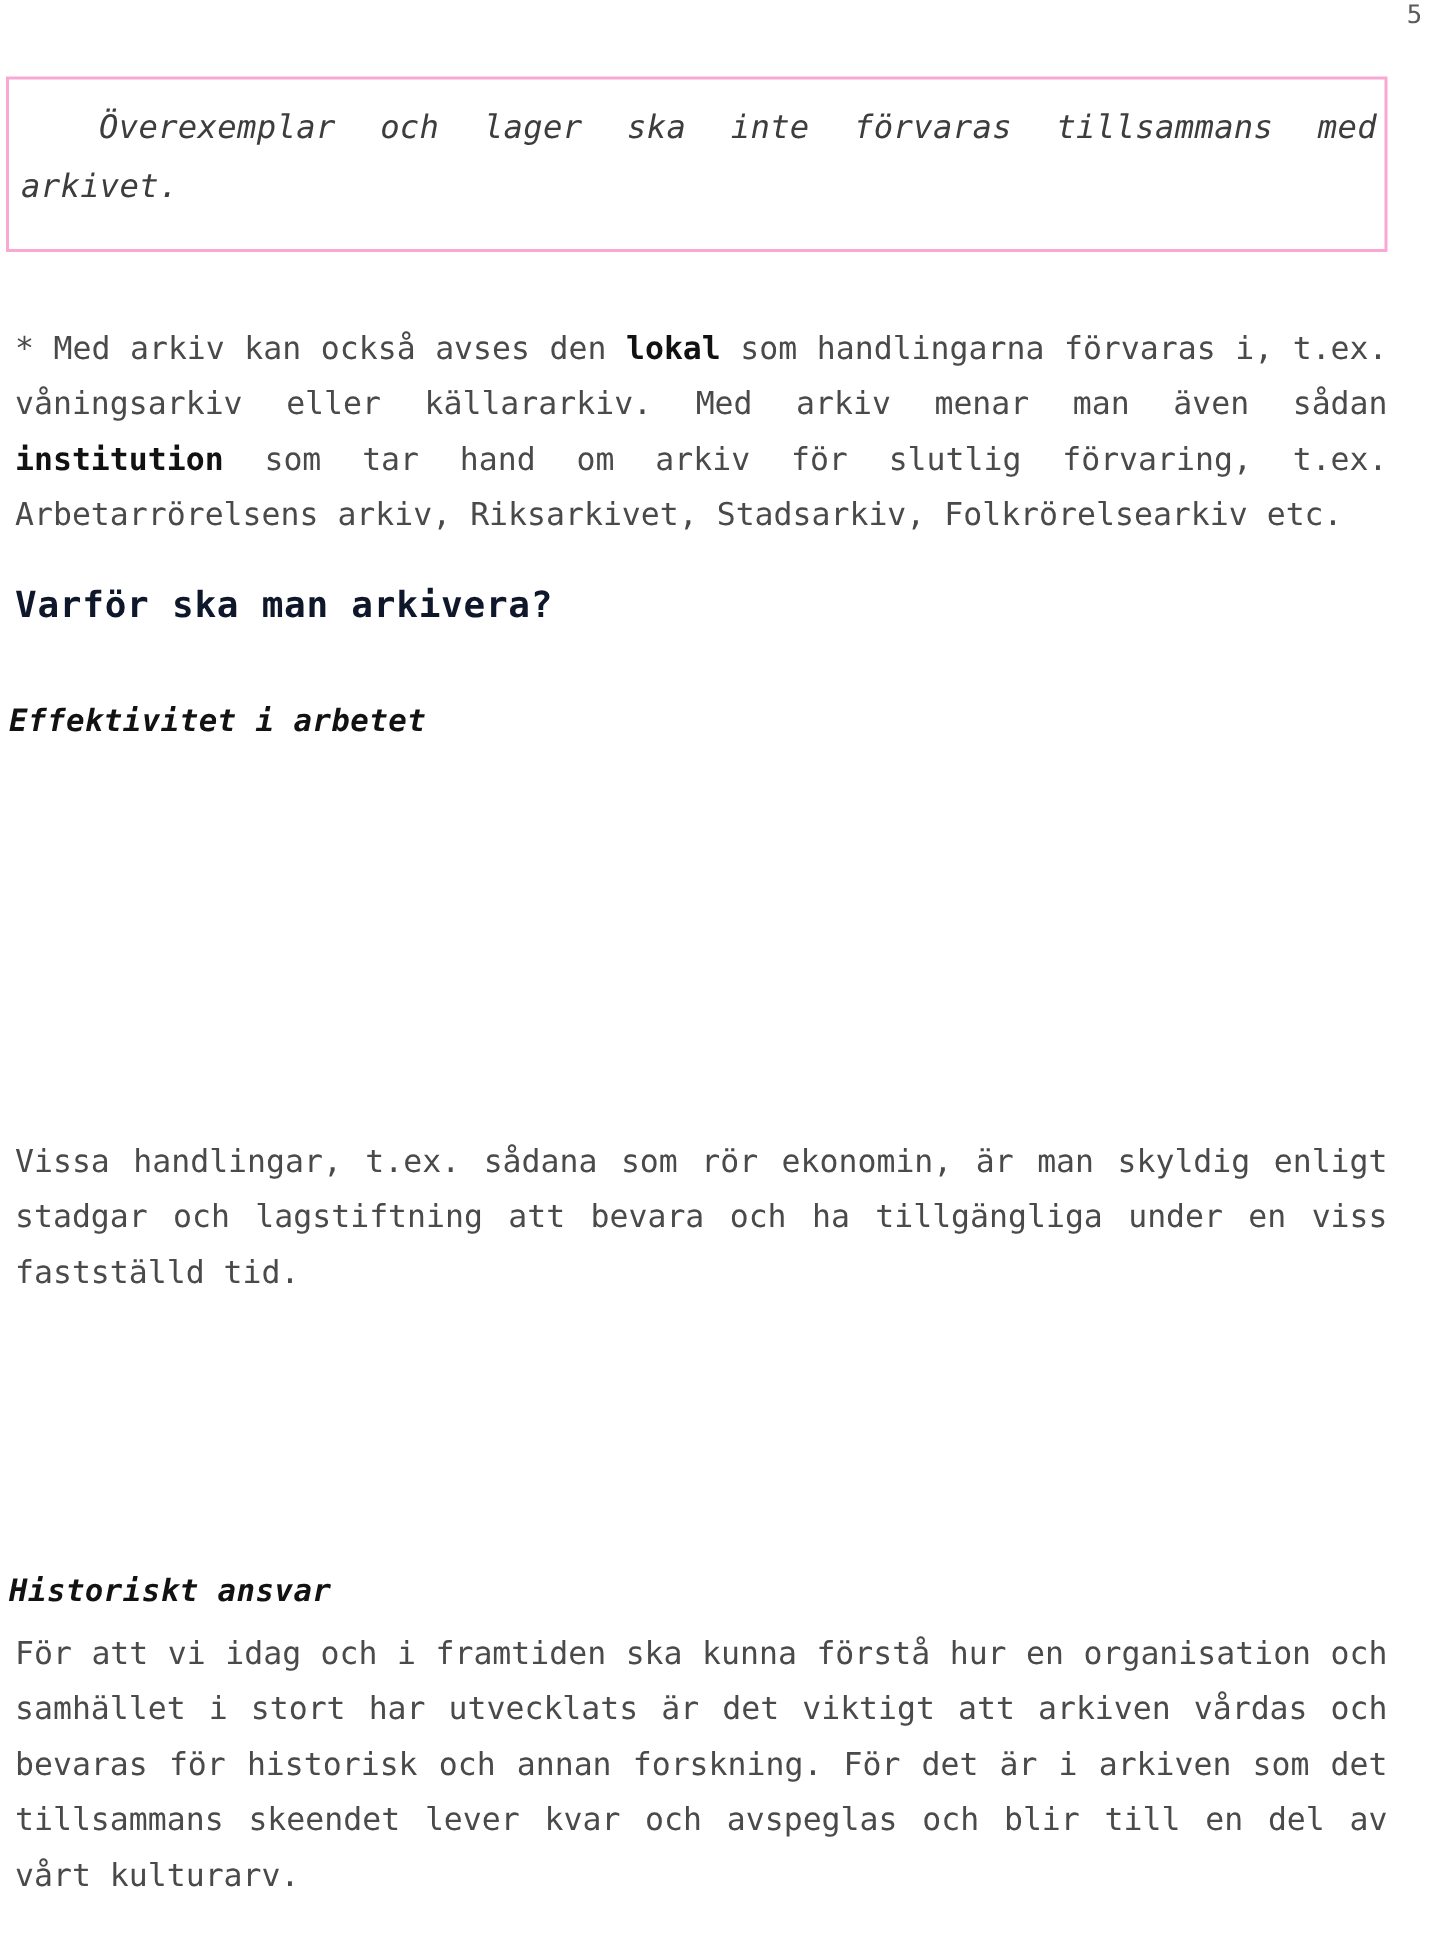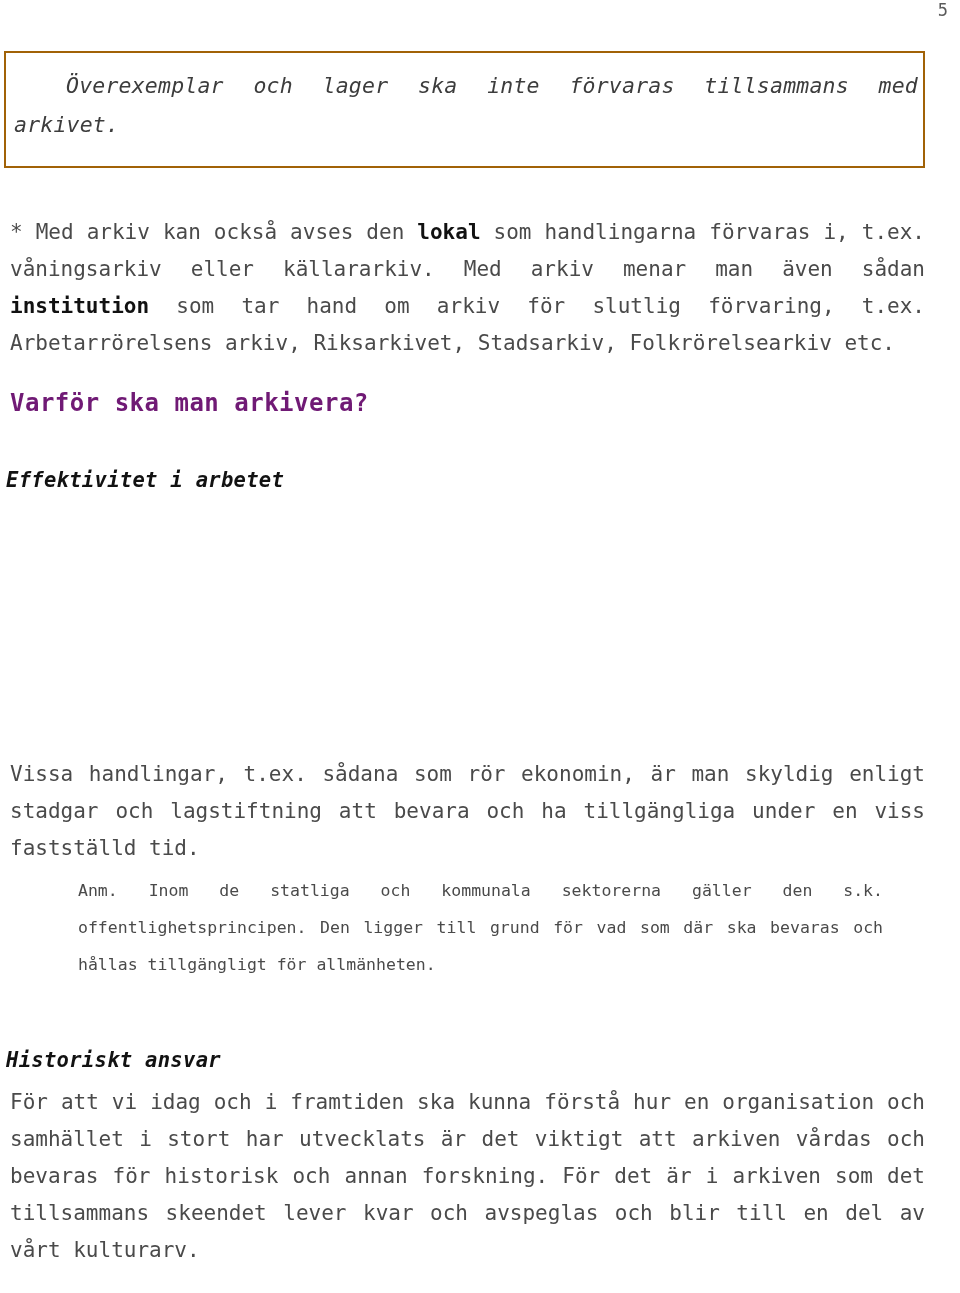--- a/index.html
+++ b/index.html
@@ -34,21 +34,21 @@
     line-height: 1;
   }
 
   
   .quote-box {
     position: absolute;
     left: 4px;
     top: 51px;
     width: 921px;
     height: 117px;
-    border: 2px solid #a16207;
+    border: 2px solid #f9a8d4;
     box-sizing: border-box;
     background: #fff;
   }
   .quote-text {
     position: absolute;
     left: 8px;
     top: 13px;
     width: 904px;
     font-family: "DejaVu Sans Mono", monospace;
     font-style: italic;
@@ -83,21 +83,21 @@
 
   
   .heading-main {
     position: absolute;
     left: 10px;
     top: 388px;
     font-family: "DejaVu Sans Mono", monospace;
     font-weight: bold;
     font-size: 24px;
     letter-spacing: 0.5px;
-    color: #701a75;
+    color: #0f172a;
     line-height: 30px;
     text-align: right;
   }
   .heading-sub {
     position: absolute;
     left: 6px;
     font-family: "DejaVu Sans Mono", monospace;
     font-weight: bold;
     font-style: italic;
     font-size: 20.5px;
@@ -141,19 +141,18 @@
   <div class="body-block" id="footnote-block"><span>* Med arkiv kan också avses den </span><b>lokal</b><span> som handlingarna förvaras i, t.ex. våningsarkiv eller källararkiv.  Med arkiv menar man även sådan </span><b>institution</b><span> som tar hand om arkiv för slutlig förvaring, t.ex. Arbetarrörelsens arkiv, Riksarkivet, Stadsarkiv, Folkrörelsearkiv etc.</span></div>
 
   <div class="heading-main">Varför ska man arkivera?</div>
 
   <div class="heading-sub" id="heading-effektivitet">Effektivitet i arbetet</div>
 
 
 
   <div class="body-block" id="para-lagenliga">Vissa handlingar, t.ex. sådana som rör ekonomin, är man skyldig enligt stadgar och lagstiftning att bevara och ha tillgängliga under en viss fastställd tid.</div>
 
-  <div class="note-block">Anm. Inom de statliga och kommunala sektorerna gäller den s.k. offentlighetsprincipen. Den ligger till grund för  vad som där ska bevaras och hållas tillgängligt för allmänheten.</div>
 
   <div class="heading-sub" id="heading-historiskt">Historiskt ansvar</div>
 
   <div class="body-block" id="para-historiskt">För att vi idag och i framtiden ska kunna förstå hur en organisation och samhället i stort har utvecklats är det viktigt att arkiven vårdas och bevaras för historisk och annan forskning. För det är i arkiven som det tillsammans skeendet lever kvar och avspeglas och blir till en del av vårt kulturarv.</div>
 
 </div>
 
 </body></html>

